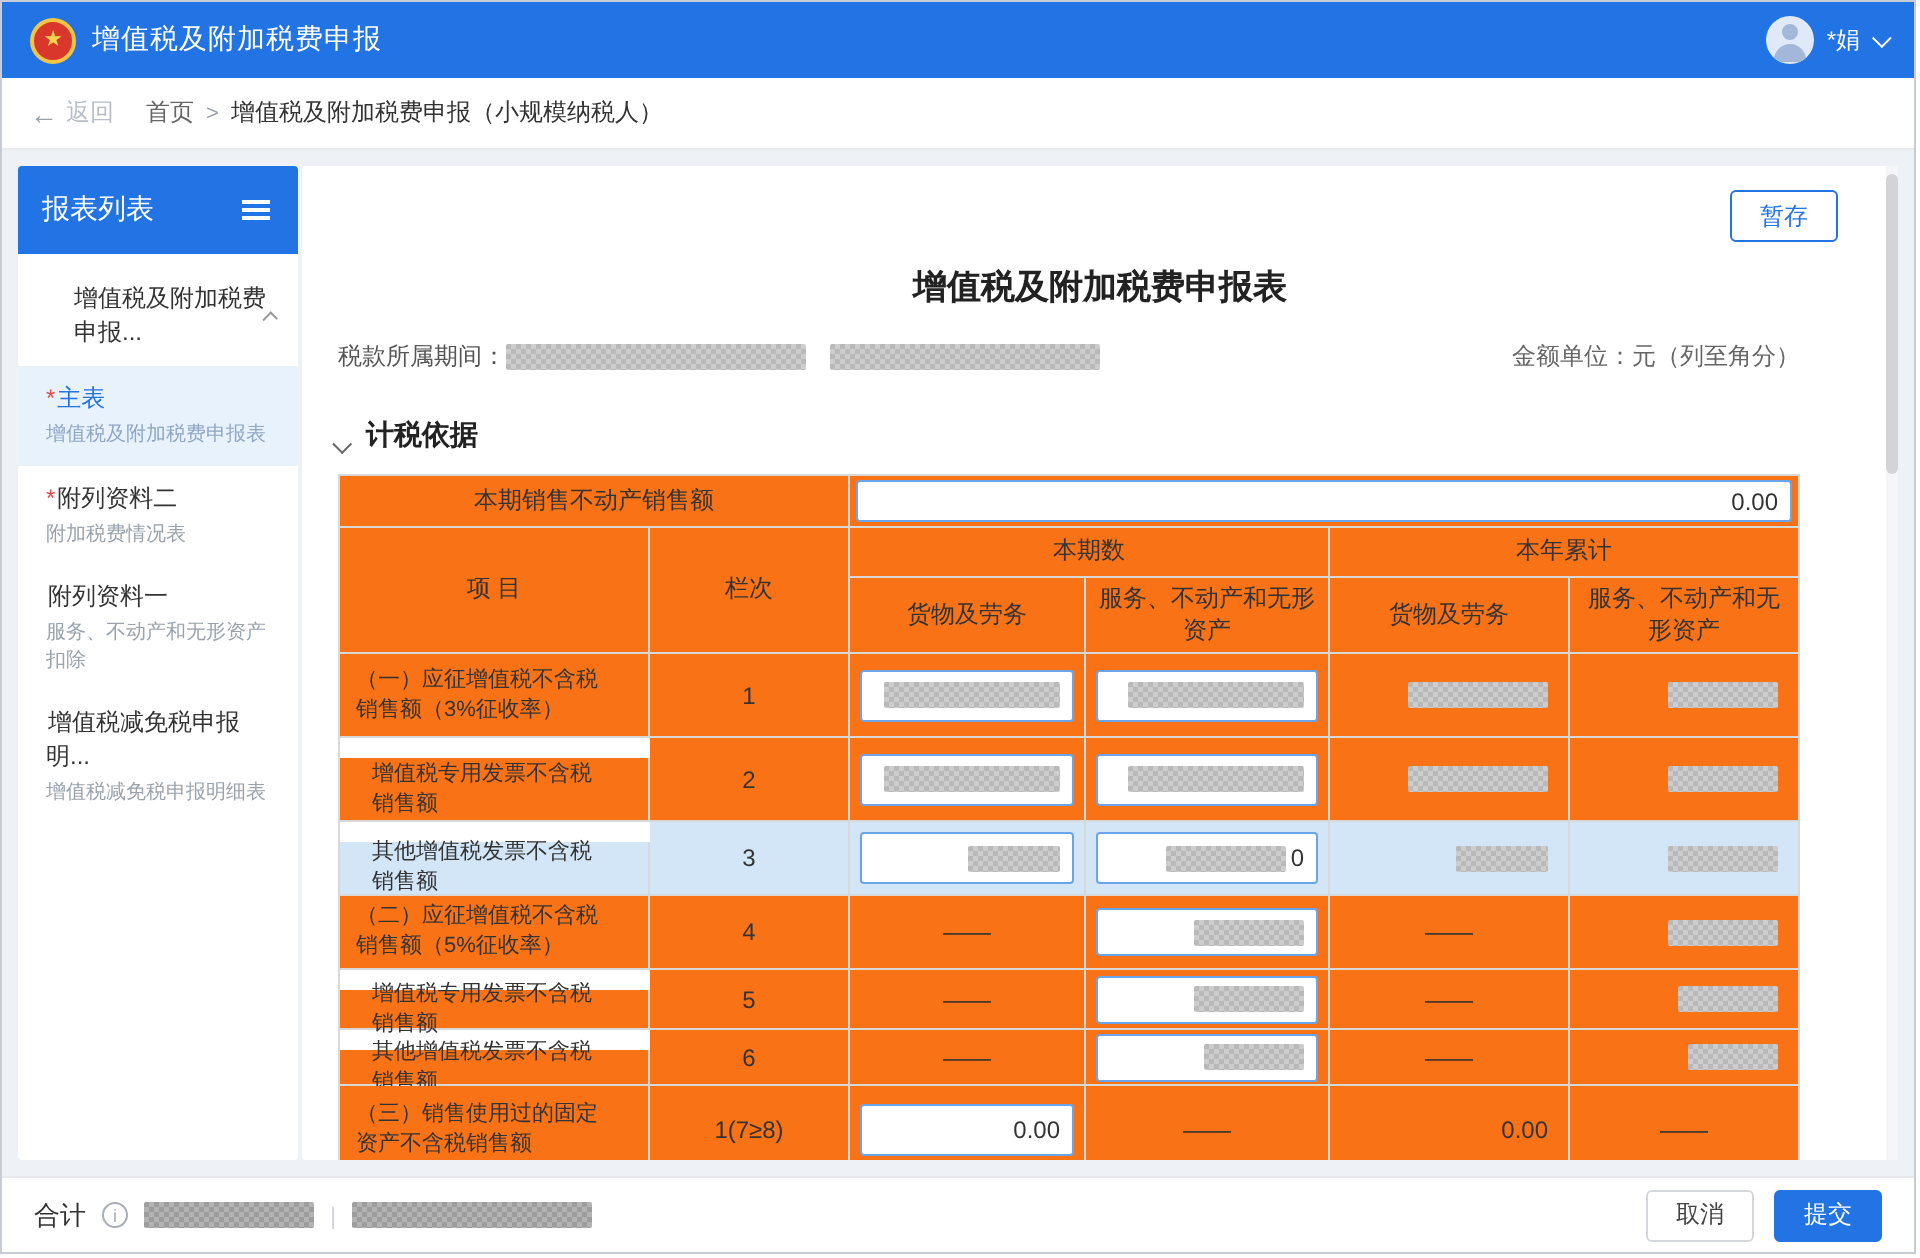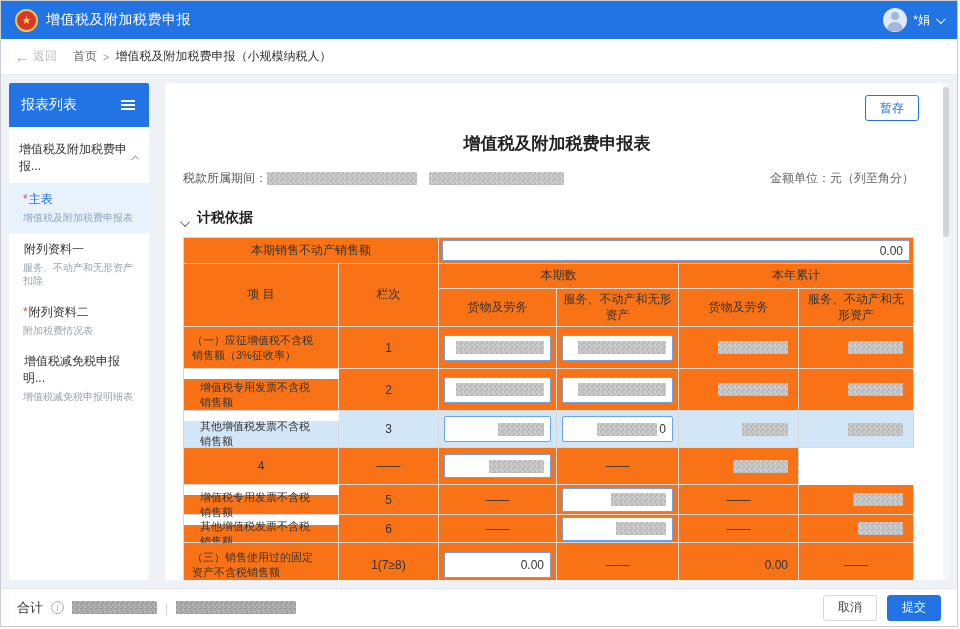--- a/index.html
+++ b/index.html
@@ -20,27 +20,27 @@
 
   
   .crumbbar { position:absolute; top:38px; left:0; right:0; height:36px; background:#fff; border-bottom:1px solid #e8eaee; display:flex; align-items:center; padding:0 14px; gap:6px; }
   .backbtn { display:flex; align-items:center; gap:4px; color:#b9bec6; font-size:12px; cursor:pointer; }
   .back-arrow { font-size:14px; color:#9aa0a8; }
   .crumb-home { color:#666; font-size:12px; margin-left:10px; cursor:pointer; }
   .crumb-sep { color:#9aa0a8; font-size:11px; }
   .crumb-cur { color:#333; font-size:12px; }
 
   
-  .content { position:absolute; top:74px; left:0; right:0; bottom:38px; padding:8px; display:flex; gap:16px; overflow:hidden; }
+  .content { position:absolute; top:74px; left:0; right:0; bottom:38px; padding:8px; display:flex; gap:2px; overflow:hidden; }
 
   
   .sidebar { width:140px; flex:0 0 140px; background:#fff; border-radius:2px; overflow:hidden; display:flex; flex-direction:column; }
   .side-head { height:44px; background:#2273e3; color:#fff; display:flex; align-items:center; justify-content:space-between; padding:0 12px; font-size:14px; }
   .menu-icon { width:14px; height:2px; background:#fff; box-shadow:0 -4px 0 #fff, 0 4px 0 #fff; margin-right:2px; }
-  .side-group { display:flex; align-items:center; justify-content:space-between; padding:14px 10px 8px 10px; font-size:12px; color:#333; cursor:pointer; }
+  .side-group { display:flex; align-items:center; justify-content:space-between; padding:14px 10px 8px 28px; font-size:12px; color:#333; cursor:pointer; }
   .caret-up { width:6px; height:6px; border-left:1.5px solid #999; border-top:1.5px solid #999; transform:rotate(45deg) translateY(2px); }
   .side-item { padding:8px 8px 8px 14px; cursor:pointer; }
   .side-item .lbl { font-size:12px; color:#333; }
   .side-item .req { color:#e34b4b; margin-right:1px; }
   .side-item .sub { font-size:10px; color:#9aa3ad; margin-top:3px; line-height:1.35; }
   .side-item.active { background:#e8f2fd; }
   .side-item.active .lbl { color:#2273e3; }
   .side-item.active .sub { color:#8fa6c6; }
 
   
@@ -139,26 +139,26 @@
       </div>
       <div class="side-group">
         <span>增值税及附加税费申报...</span>
         <span class="caret-up"></span>
       </div>
       <div class="side-item active">
         <div class="lbl"><span class="req">*</span><span>主表</span></div>
         <div class="sub">增值税及附加税费申报表</div>
       </div>
       <div class="side-item">
+        <div class="lbl"><span class="req">*</span><span>附列资料二</span></div>
+        <div class="sub">附加税费情况表</div>
+      </div>
+      <div class="side-item">
         <div class="lbl"><span class="req"></span><span>附列资料一</span></div>
         <div class="sub">服务、不动产和无形资产扣除</div>
-      </div>
-      <div class="side-item">
-        <div class="lbl"><span class="req">*</span><span>附列资料二</span></div>
-        <div class="sub">附加税费情况表</div>
       </div>
       <div class="side-item">
         <div class="lbl"><span class="req"></span><span>增值税减免税申报明...</span></div>
         <div class="sub">增值税减免税申报明细表</div>
       </div>
     </aside>
 
     <main class="card">
       <div class="card-toolbar">
         <button class="btn-outline">暂存</button>
@@ -242,20 +242,21 @@
               <span>0</span>
             </div>
           </div>
         <div class="td c-num hl r2">
             <span class="mosaic w46"></span>
           </div>
         <div class="td c-num hl r2">
             <span class="mosaic w55"></span>
           </div>
 
+        <div class="td c-item r3">（二）应征增值税不含税销售额（5%征收率）</div>
         <div class="td c-center r3">4</div>
         <div class="td c-center r3">——</div>
         <div class="td cin r3">
             <div class="inp short">
               <span class="mosaic w55"></span>
             </div>
           </div>
         <div class="td c-center r3">——</div>
         <div class="td c-num r3">
             <span class="mosaic w55"></span>

